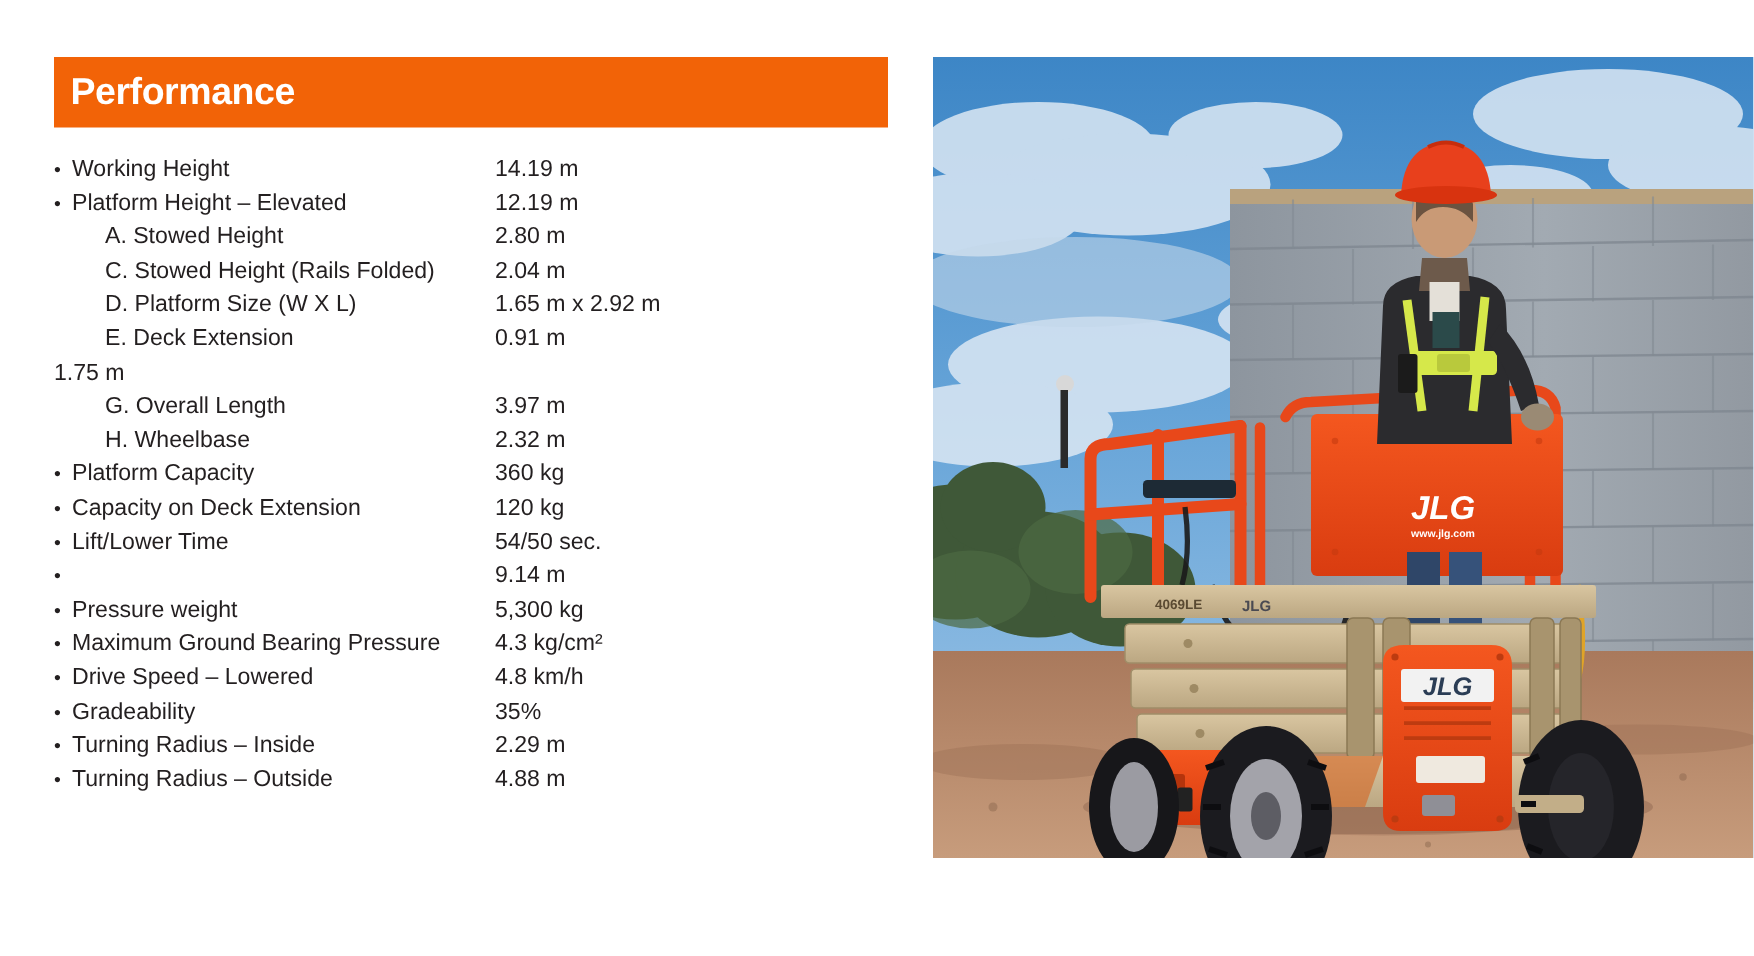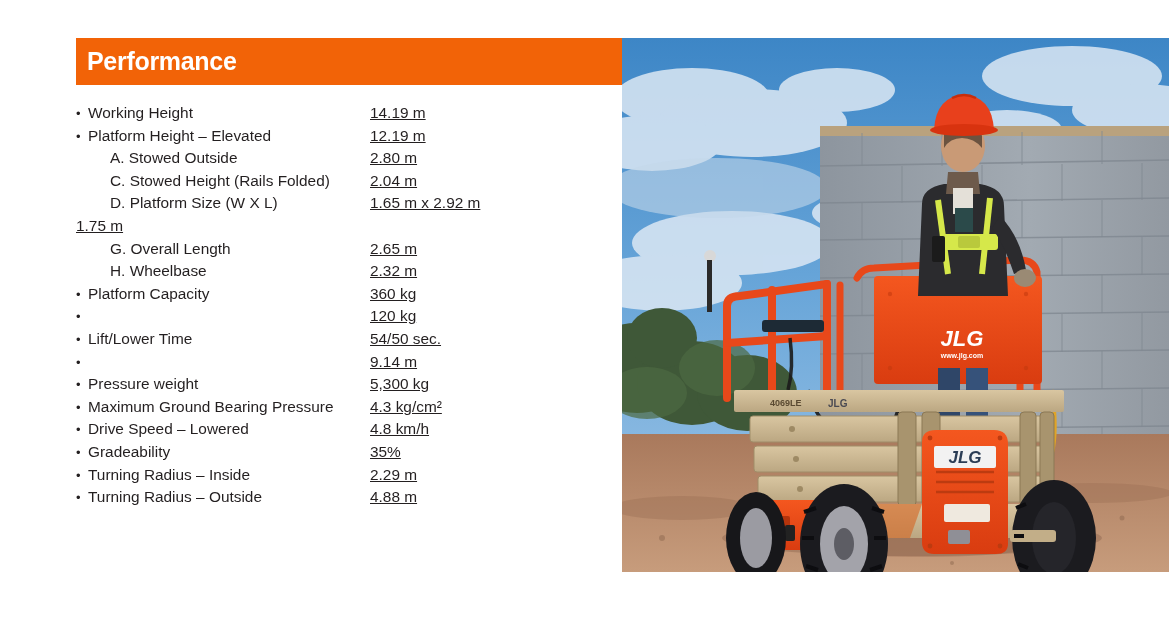--- a/index.html
+++ b/index.html
@@ -16,21 +16,20 @@
     color: #231f20;
   }
 
   
   #spec-panel {
     position: absolute;
     left: 36px;
     top: 38px;
     width: 560px;
     height: 560px;
-    margin-left: 40px;
   }
 
   #section-header {
     width: 556px;
     height: 47px;
     background: #f26307;
     display: flex;
     align-items: center;
     box-sizing: border-box;
     padding-left: 11px;
@@ -72,21 +71,20 @@
   }
   .spec-row.sub .bullet-dot { visibility: hidden; }
   .spec-label {
     line-height: 22.6px;
   }
   .spec-row.sub .spec-label {
     padding-left: 22px;
   }
   .spec-value {
     line-height: 22.6px;
-    text-decoration: underline;
   }
 
   
   #product-photo {
     position: absolute;
     left: 622px;
     top: 38px;
     width: 547px;
     height: 534px;
     overflow: hidden;
@@ -114,65 +112,73 @@
       <div class="spec-row">
         <div class="spec-label-wrap">
           <span class="bullet-dot">•</span>
           <span class="spec-label"> Platform Height – Elevated</span>
         </div>
         <span class="spec-value">12.19 m</span>
       </div>
       <div class="spec-row sub">
         <div class="spec-label-wrap">
           <span class="bullet-dot">•</span>
-          <span class="spec-label">A. Stowed Outside</span>
+          <span class="spec-label">A. Stowed Height</span>
         </div>
         <span class="spec-value">2.80 m</span>
       </div>
       <div class="spec-row sub">
         <div class="spec-label-wrap">
           <span class="bullet-dot">•</span>
           <span class="spec-label">C. Stowed Height (Rails Folded)</span>
         </div>
         <span class="spec-value">2.04 m</span>
       </div>
       <div class="spec-row sub">
         <div class="spec-label-wrap">
           <span class="bullet-dot">•</span>
           <span class="spec-label">D. Platform Size (W X L)</span>
         </div>
         <span class="spec-value">1.65 m x 2.92 m</span>
       </div>
       <div class="spec-row sub">
+        <div class="spec-label-wrap">
+          <span class="bullet-dot">•</span>
+          <span class="spec-label">E. Deck Extension</span>
+        </div>
+        <span class="spec-value">0.91 m</span>
+      </div>
+      <div class="spec-row sub">
         <span class="spec-value">1.75 m</span>
       </div>
       <div class="spec-row sub">
         <div class="spec-label-wrap">
           <span class="bullet-dot">•</span>
           <span class="spec-label">G. Overall Length</span>
         </div>
-        <span class="spec-value">2.65 m</span>
+        <span class="spec-value">3.97 m</span>
       </div>
       <div class="spec-row sub">
         <div class="spec-label-wrap">
           <span class="bullet-dot">•</span>
           <span class="spec-label">H. Wheelbase</span>
         </div>
         <span class="spec-value">2.32 m</span>
       </div>
       <div class="spec-row">
         <div class="spec-label-wrap">
           <span class="bullet-dot">•</span>
           <span class="spec-label">Platform Capacity</span>
         </div>
         <span class="spec-value">360 kg</span>
       </div>
       <div class="spec-row">
         <div class="spec-label-wrap">
           <span class="bullet-dot">•</span>
+          <span class="spec-label">Capacity on Deck Extension</span>
         </div>
         <span class="spec-value">120 kg</span>
       </div>
       <div class="spec-row">
         <div class="spec-label-wrap">
           <span class="bullet-dot">•</span>
           <span class="spec-label">Lift/Lower Time</span>
         </div>
         <span class="spec-value">54/50 sec.</span>
       </div>

